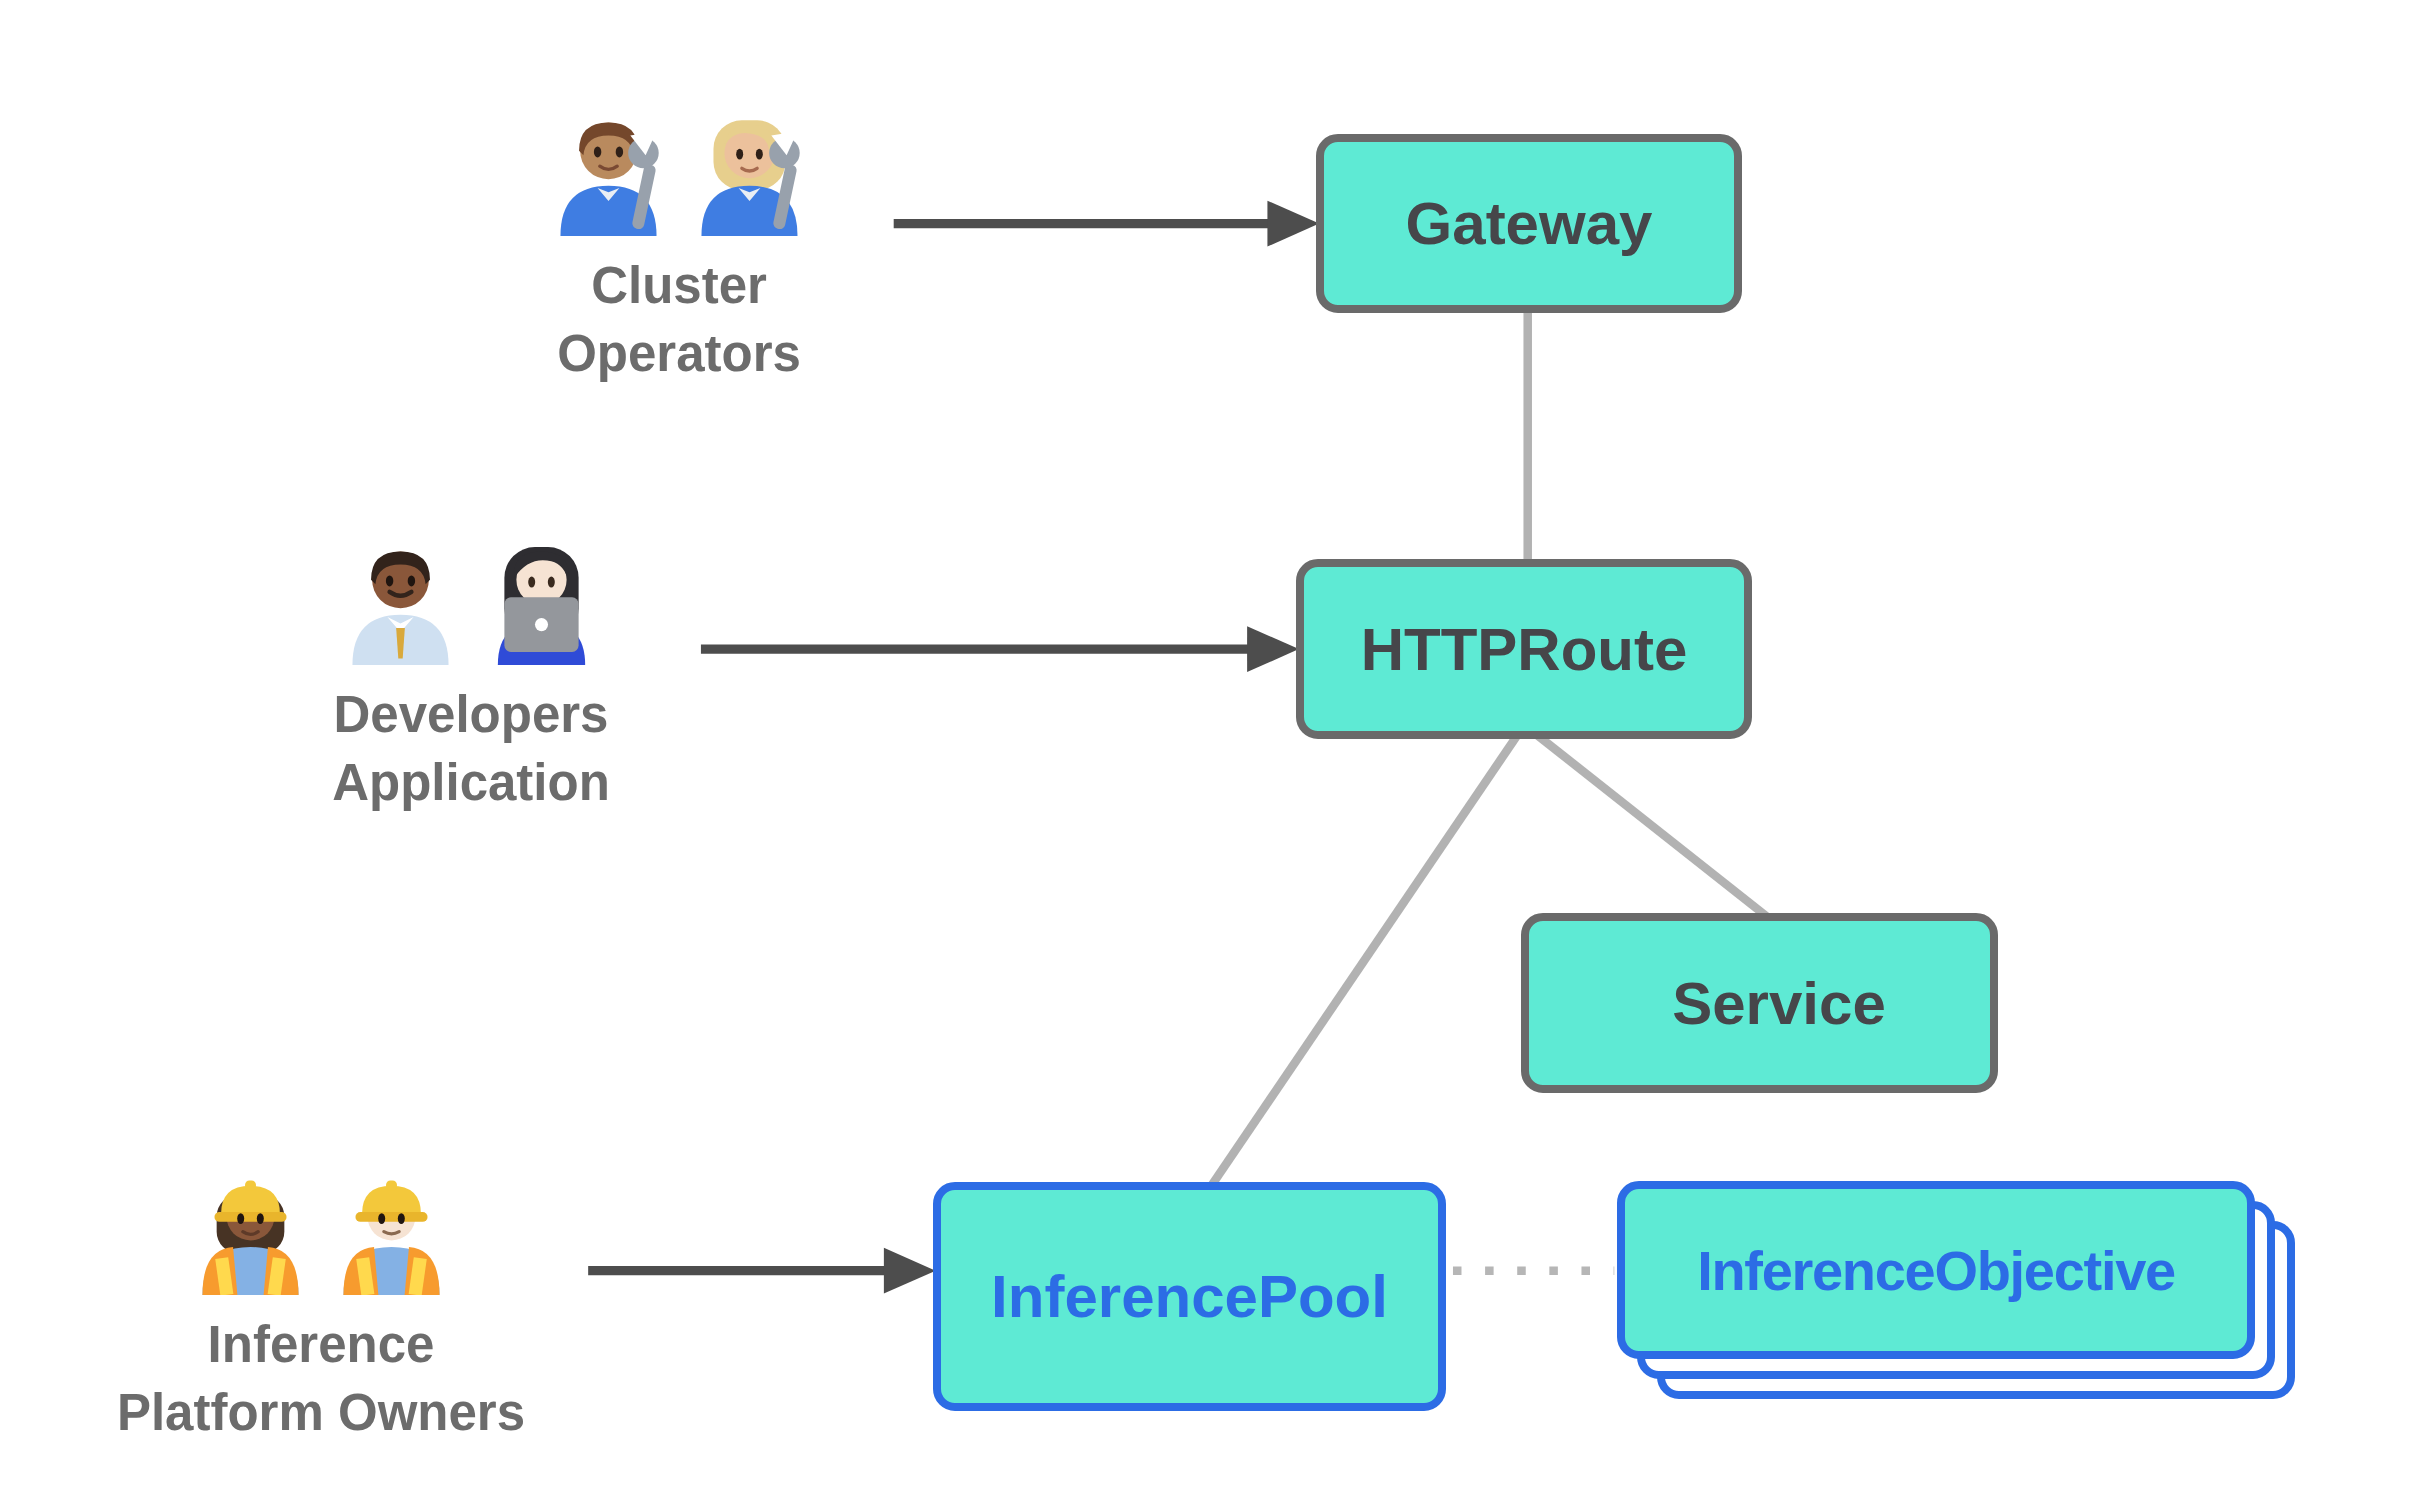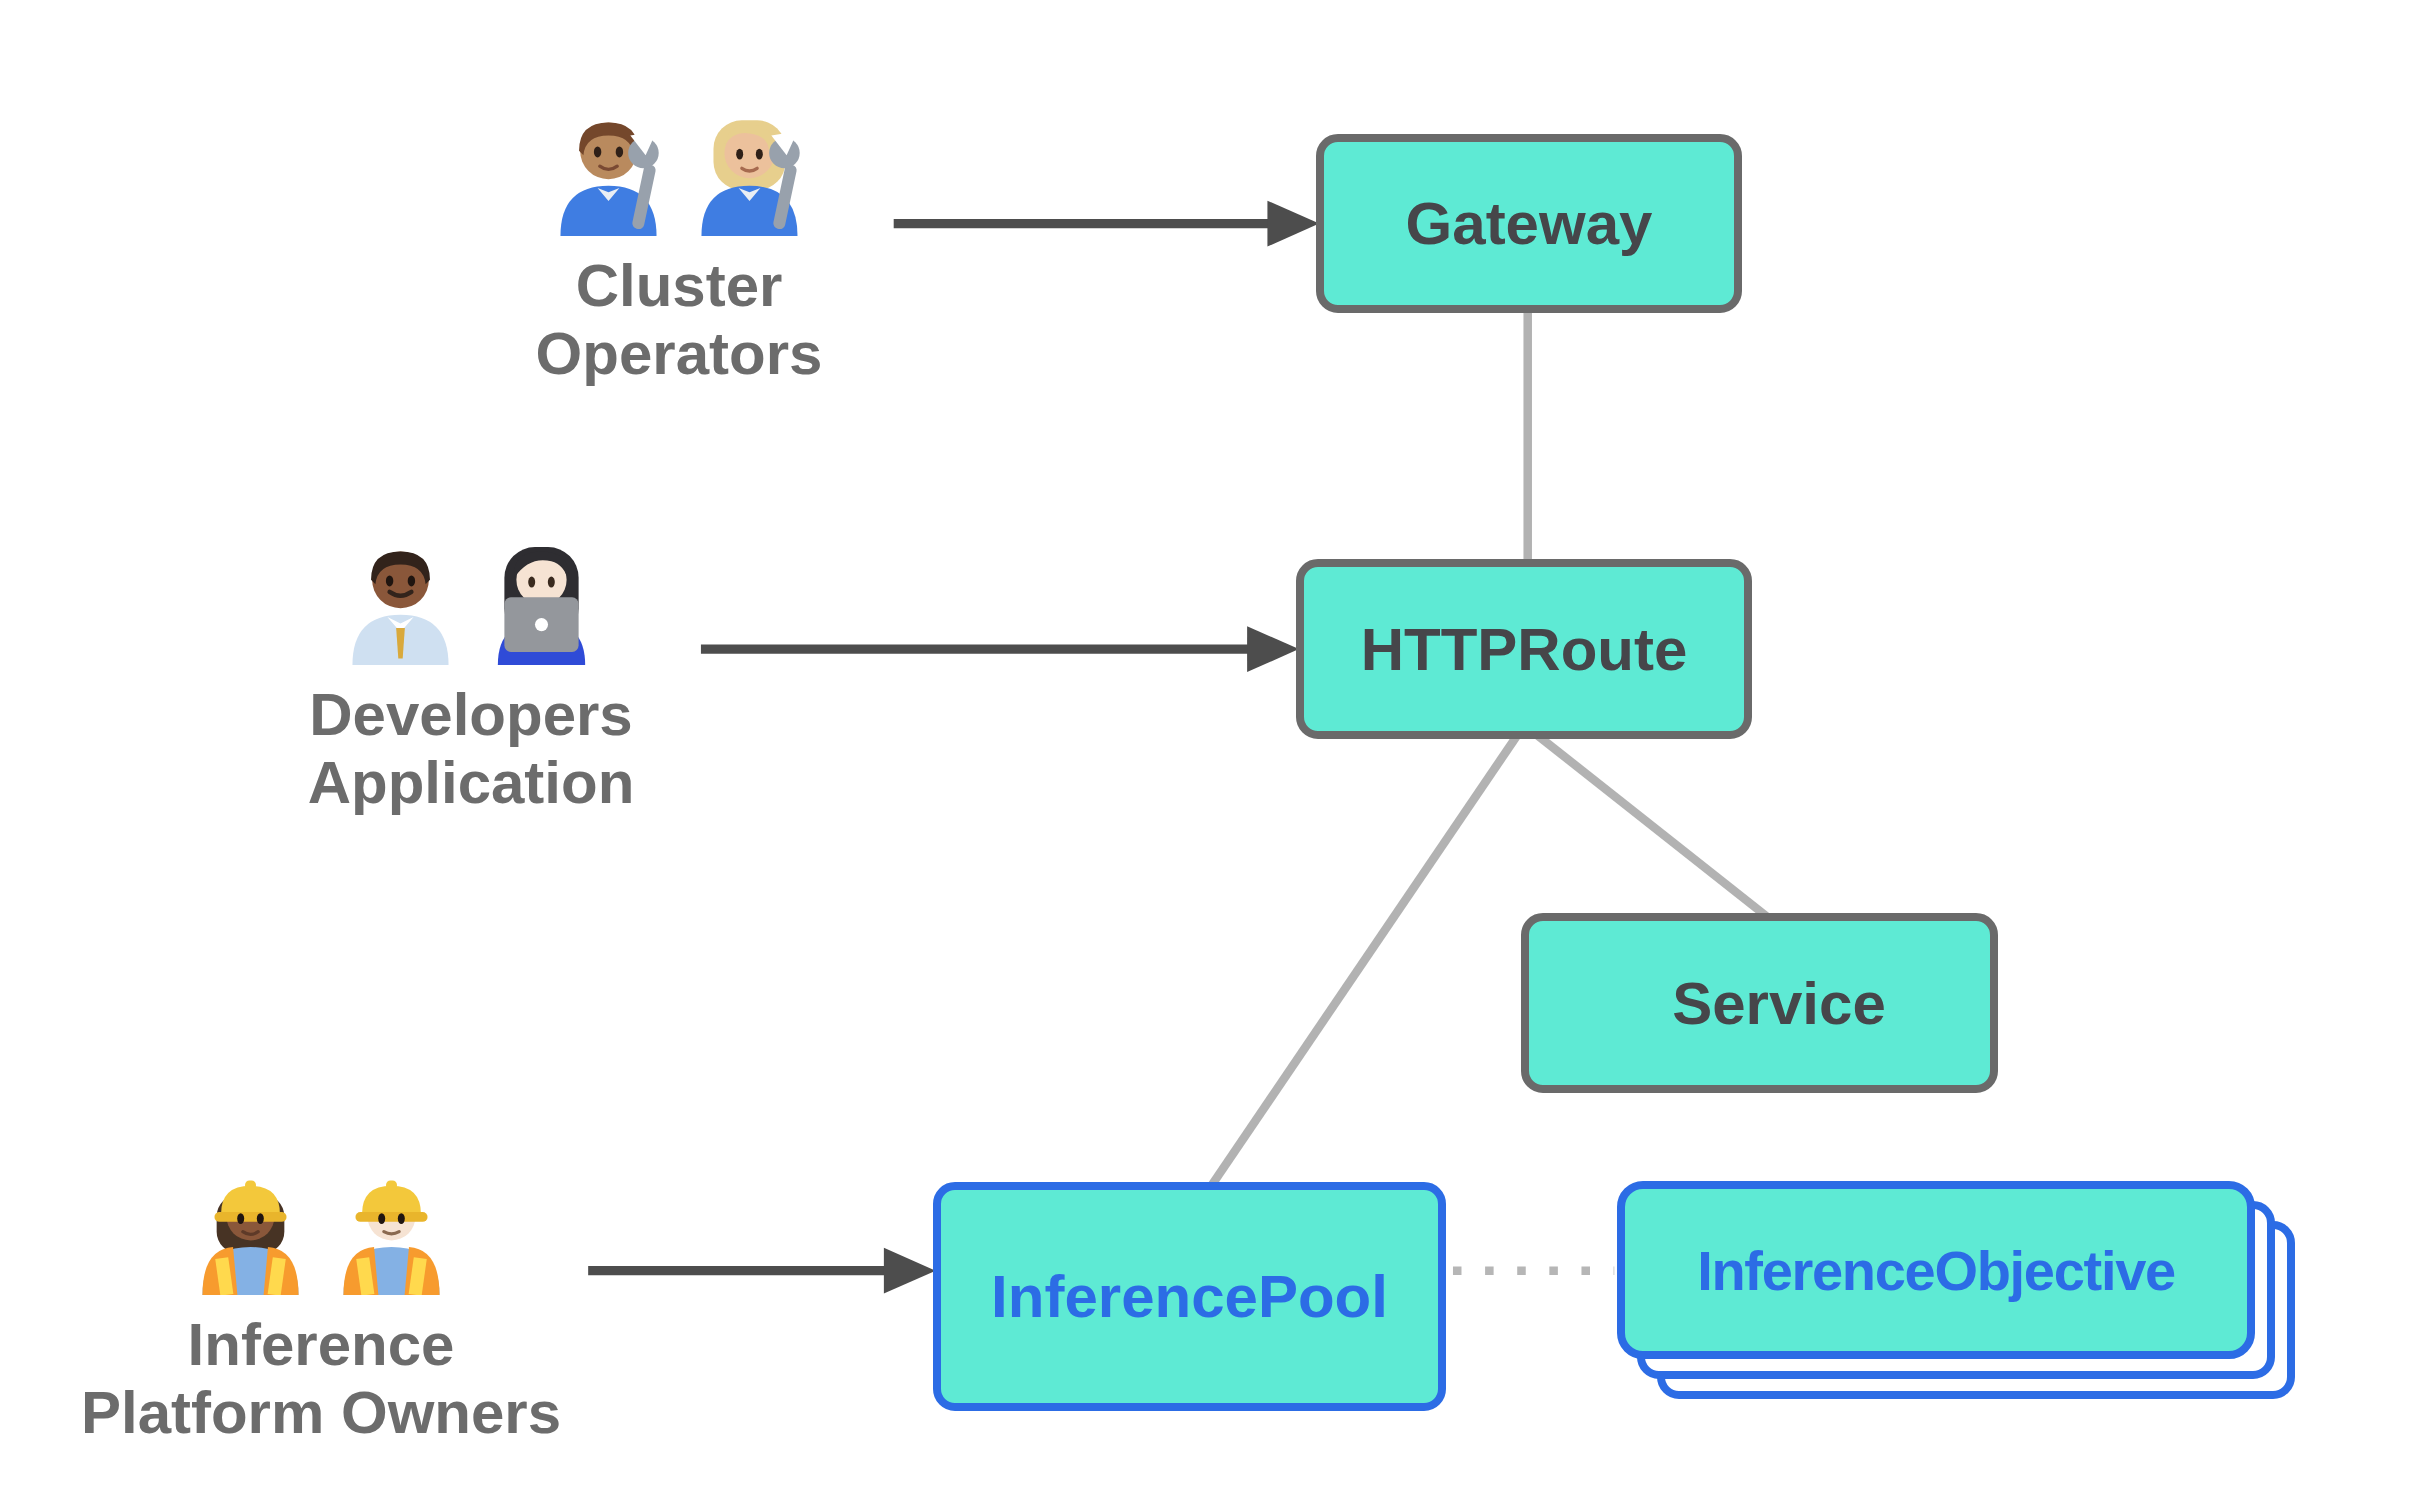--- a/index.html
+++ b/index.html
@@ -22,31 +22,31 @@
   .arrow-line{stroke:var(--arrow);stroke-width:14;fill:none;}
   .arrow-head{fill:var(--arrow);stroke:none;}
   .node{
     position:absolute;box-sizing:border-box;background:#5eead4;
     border:8.5px solid var(--node-border);border-radius:22px;
     display:flex;align-items:center;justify-content:center;
     z-index:2;font-weight:bold;font-size:60px;color:var(--node-text);
     white-space:nowrap;
   }
   .node.blue{border-color:var(--accent-blue);color:var(--accent-blue);}
-  .node.wide{font-size:56px;letter-spacing:-1.3px;border-radius:26px;}
+  .node.wide{font-size:56px;letter-spacing:-1.3px;}
   .stack-layer{
     position:absolute;box-sizing:border-box;background:#fff;
     border:8.5px solid var(--accent-blue);border-radius:22px;z-index:2;
   }
   .persona{
     position:absolute;width:590px;display:flex;flex-direction:column;align-items:center;z-index:2;
   }
   .icons{display:flex;gap:9.2px;height:131px;align-items:flex-end;}
   .plabel{
-    margin-top:15.7px;font-weight:bold;font-size:60px;line-height:68px;
+    margin-top:15.7px;font-weight:bold;font-size:51px;line-height:68px;
     color:var(--persona-text);text-align:center;white-space:nowrap;
   }
 </style>
 </head>
 <body>
 
 <div class="canvas">
 
   <svg class="edges" width="2426" height="1508" viewBox="0 0 3700 2300">
     <line class="edge" x1="2330" y1="470" x2="2330" y2="860"></line>

